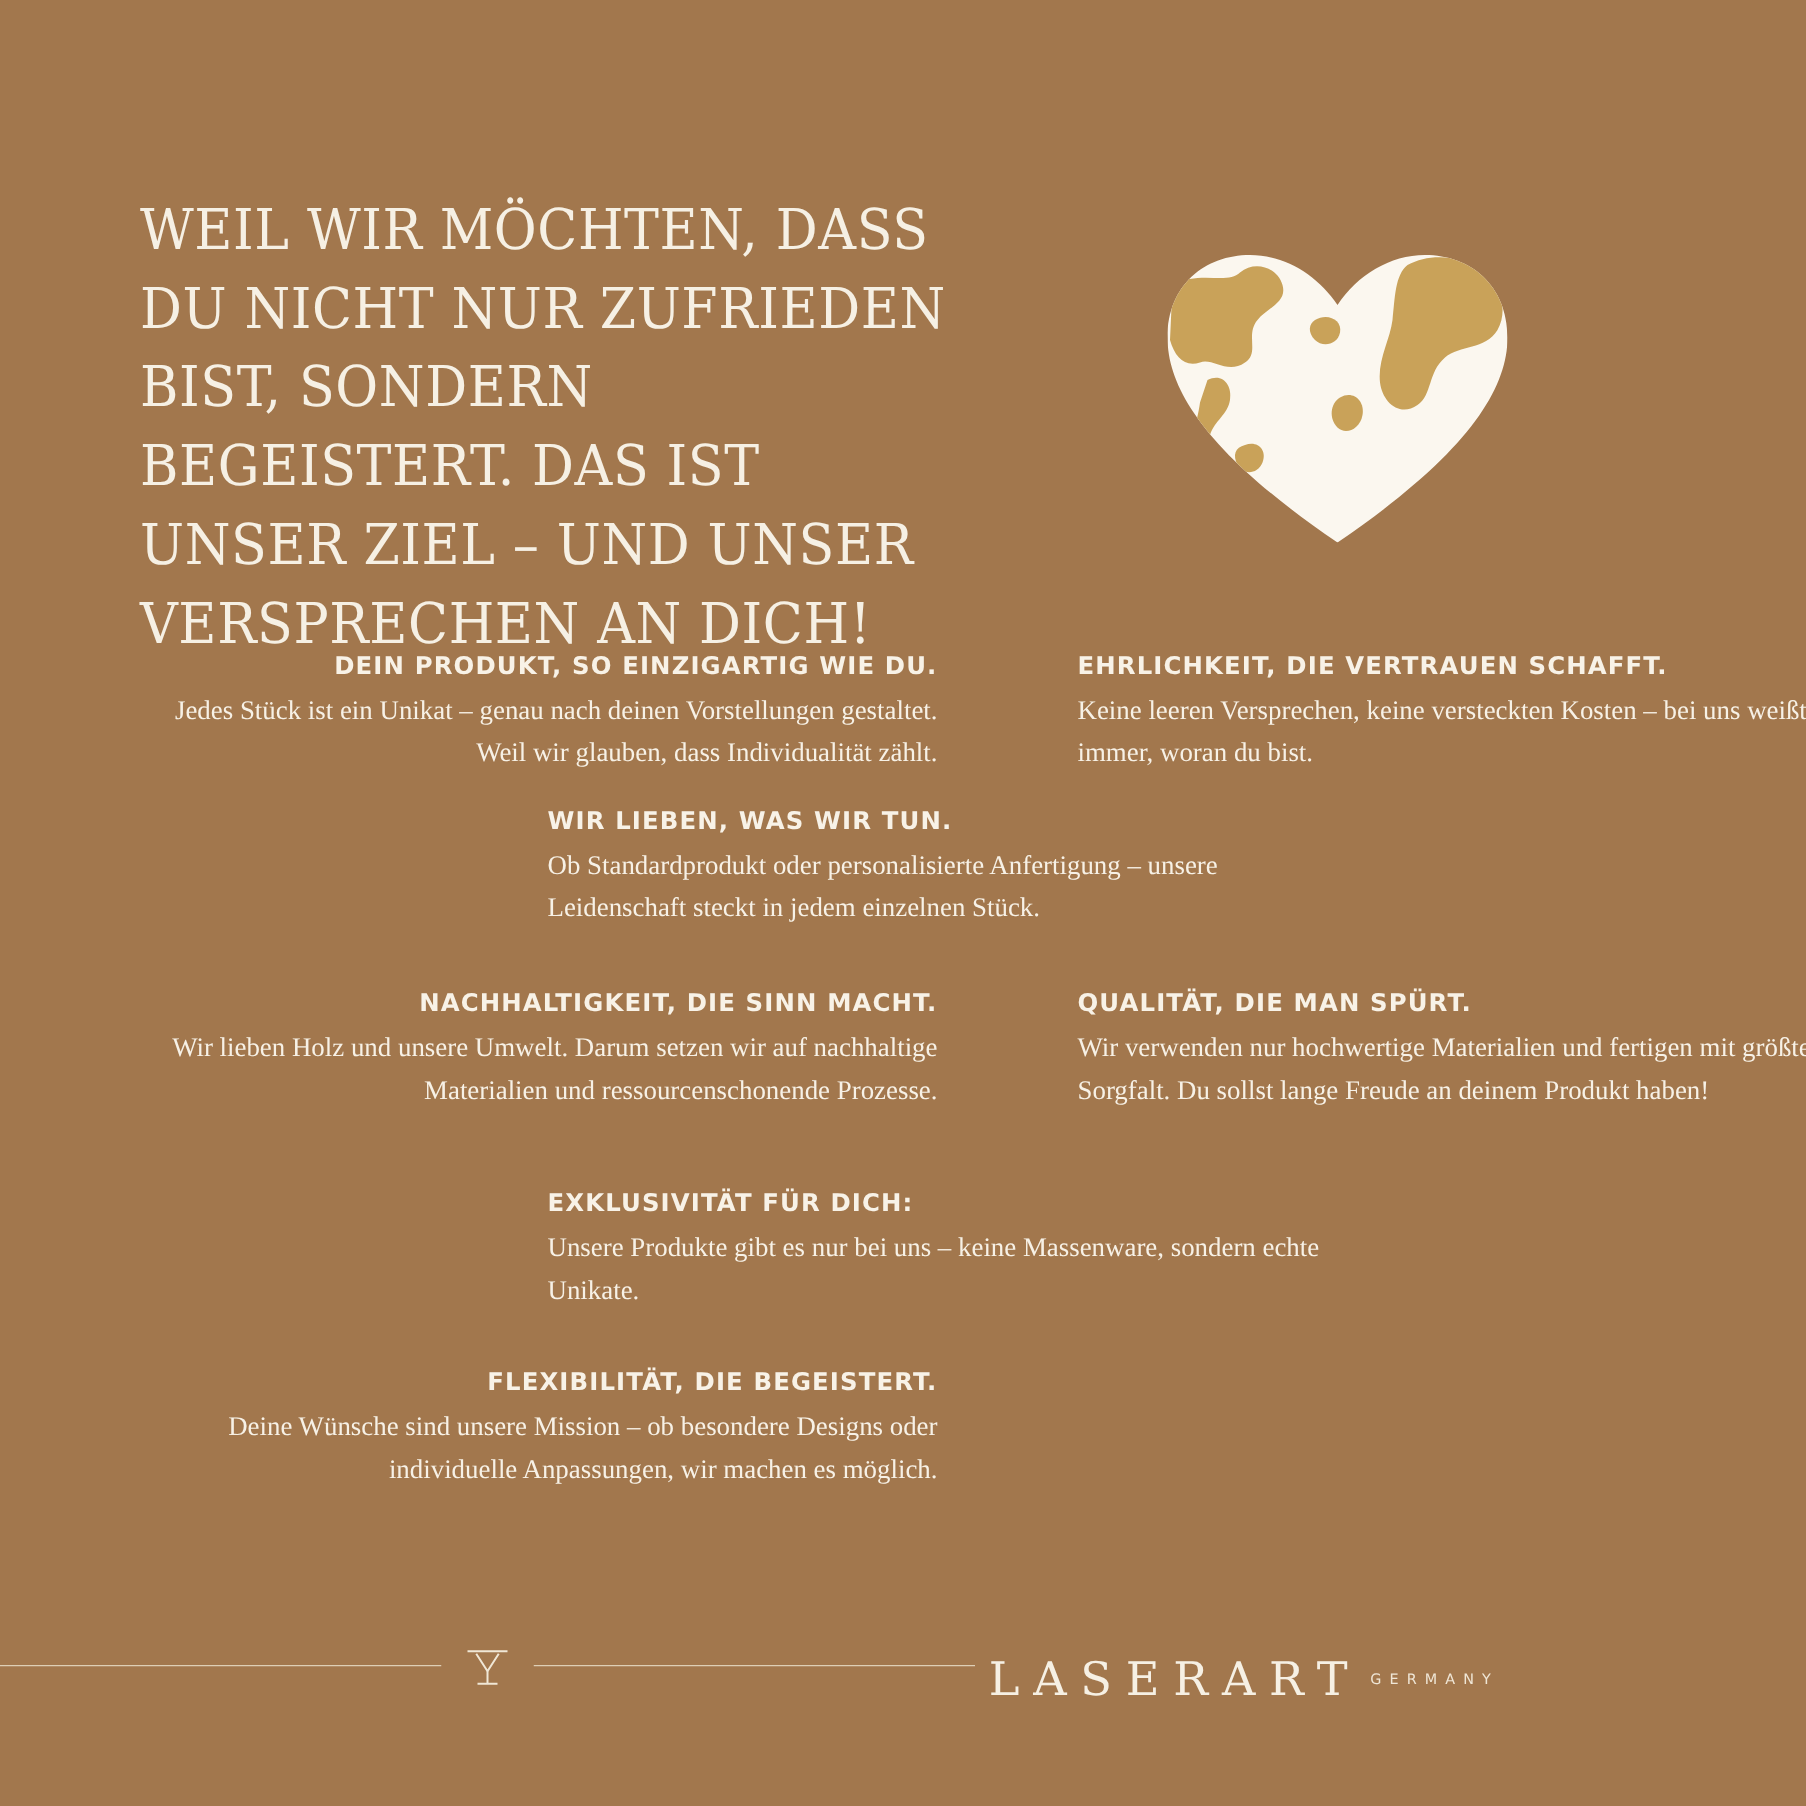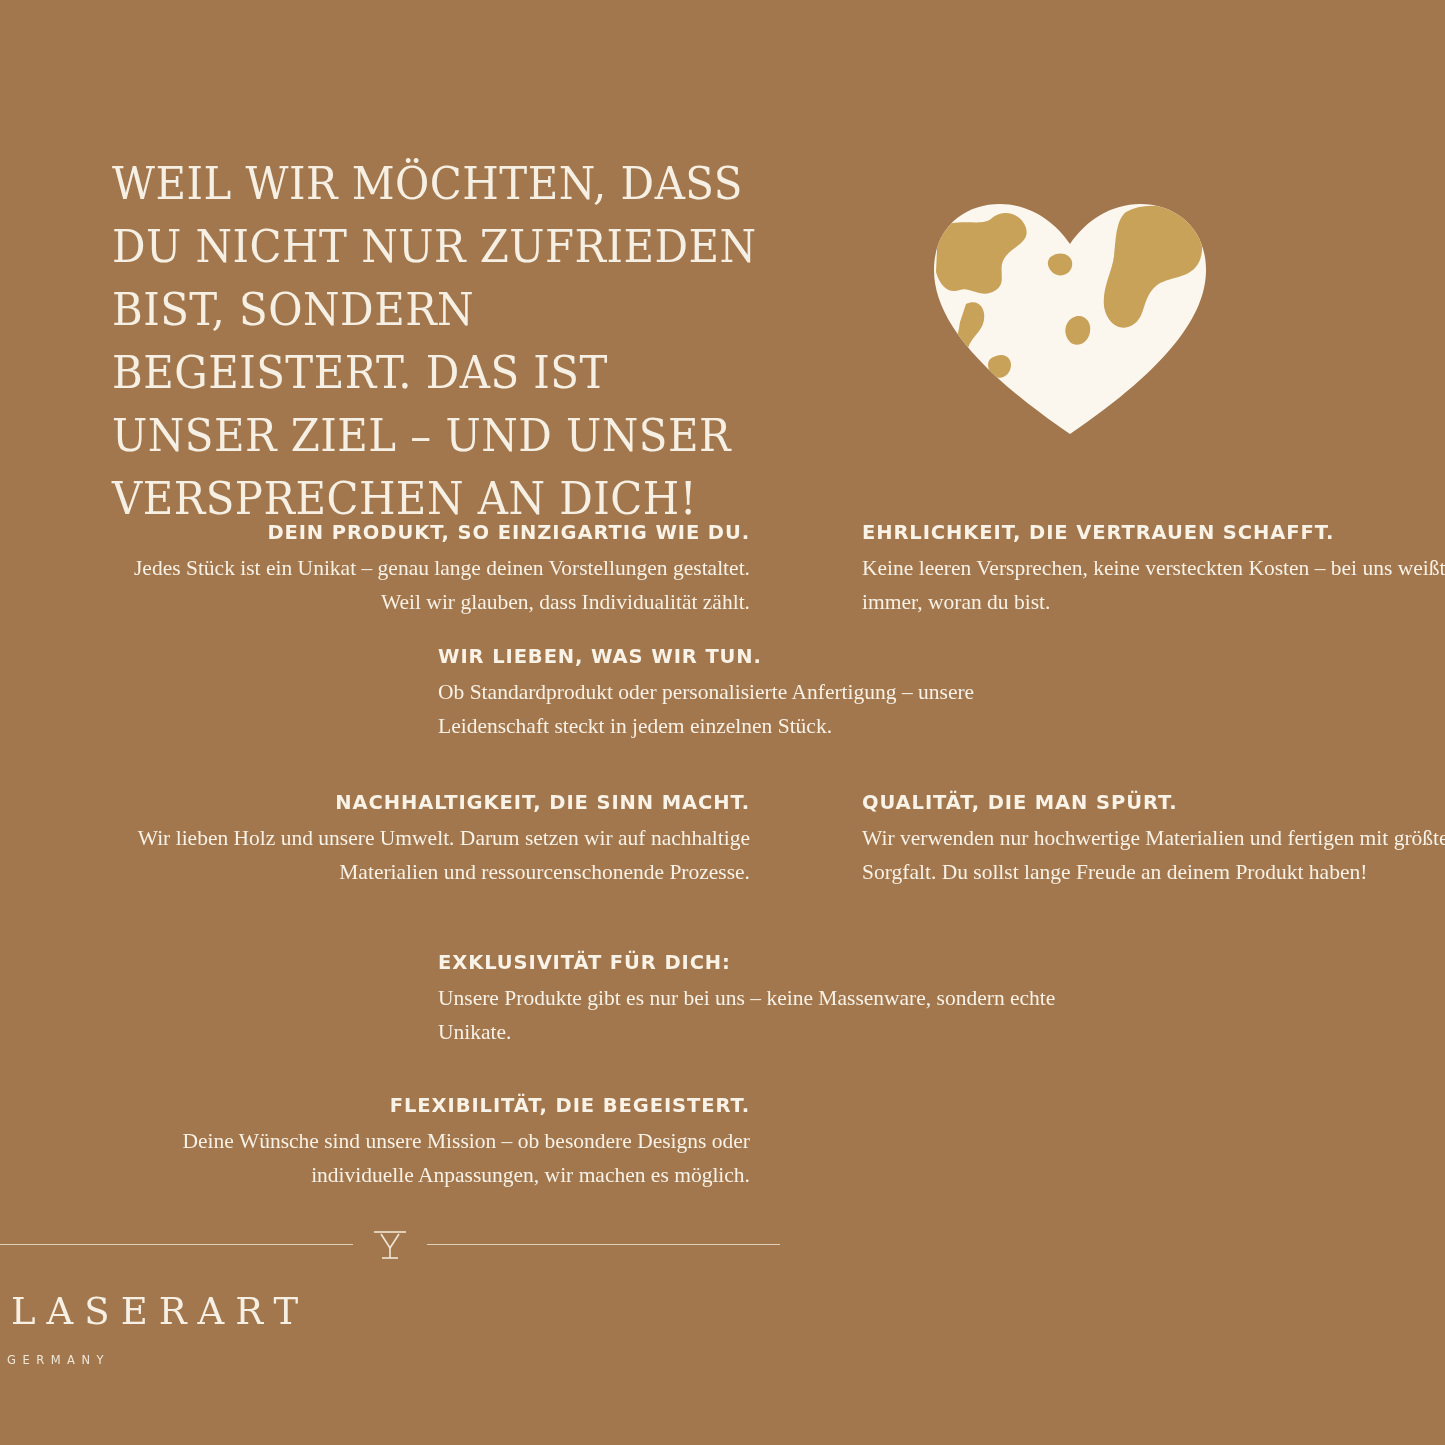--- a/index.html
+++ b/index.html
@@ -82,23 +82,24 @@
   .b-qualitaet      { top: 791px; }
   .b-exklusiv       { top: 951px; }
   .b-flexibel       { top: 1094px; }
   .b-erinnerungen   { top: 1094px; }
 
   
   .footer {
     position: absolute;
     left: 0;
     right: 0;
-    top: 1220px;
+    top: 1300px;
     display: flex;
-    flex-direction: column;
+    flex-direction: row;
+    align-items: center;
   }
   .footer-rule-row {
     display: flex;
     align-items: center;
     width: 780px;
     justify-content: center;
   }
   .rule {
     height: 1px;
     background: #E9DEC9;
@@ -151,21 +152,21 @@
         <path fill="#C9A259" d="M54 196 C 62 192, 70 198, 68 206 C 66 214, 56 214, 52 208 C 49 203, 50 198, 54 196 Z"></path>
         <path fill="#C9A259" d="M196 14 C 214 4, 240 6, 258 20 C 272 32, 276 52, 268 66 C 258 82, 238 78, 226 88 C 212 100, 216 118, 204 126 C 190 136, 176 124, 174 108 C 172 90, 182 74, 184 58 C 186 40, 186 22, 196 14 Z"></path>
         <path fill="#C9A259" d="M142 120 C 152 114, 162 122, 160 134 C 158 146, 146 150, 140 144 C 133 137, 134 125, 142 120 Z"></path>
         <path fill="#C9A259" d="M122 58 C 132 52, 144 58, 142 68 C 140 78, 128 80, 122 74 C 116 68, 117 61, 122 58 Z"></path>
       </g>
     </svg>
   </div>
 
   <div class="block col-left b-produkt">
     <h3>Dein Produkt, so einzigartig wie du.</h3>
-    <p>Jedes Stück ist ein Unikat – genau lange deinen Vorstellungen gestaltet. Weil wir glauben, dass Individualität zählt.</p>
+    <p>Jedes Stück ist ein Unikat – genau nach deinen Vorstellungen gestaltet. Weil wir glauben, dass Individualität zählt.</p>
   </div>
 
   <div class="block col-right b-ehrlichkeit">
     <h3>Ehrlichkeit, die Vertrauen schafft.</h3>
     <p>Keine leeren Versprechen, keine versteckten Kosten – bei uns weißt du immer, woran du bist.</p>
   </div>
 
   <div class="block col-mid b-lieben">
     <h3>Wir lieben, was wir tun.</h3>
     <p>Ob Standardprodukt oder personalisierte Anfertigung – unsere Leidenschaft steckt in jedem einzelnen Stück.</p>

